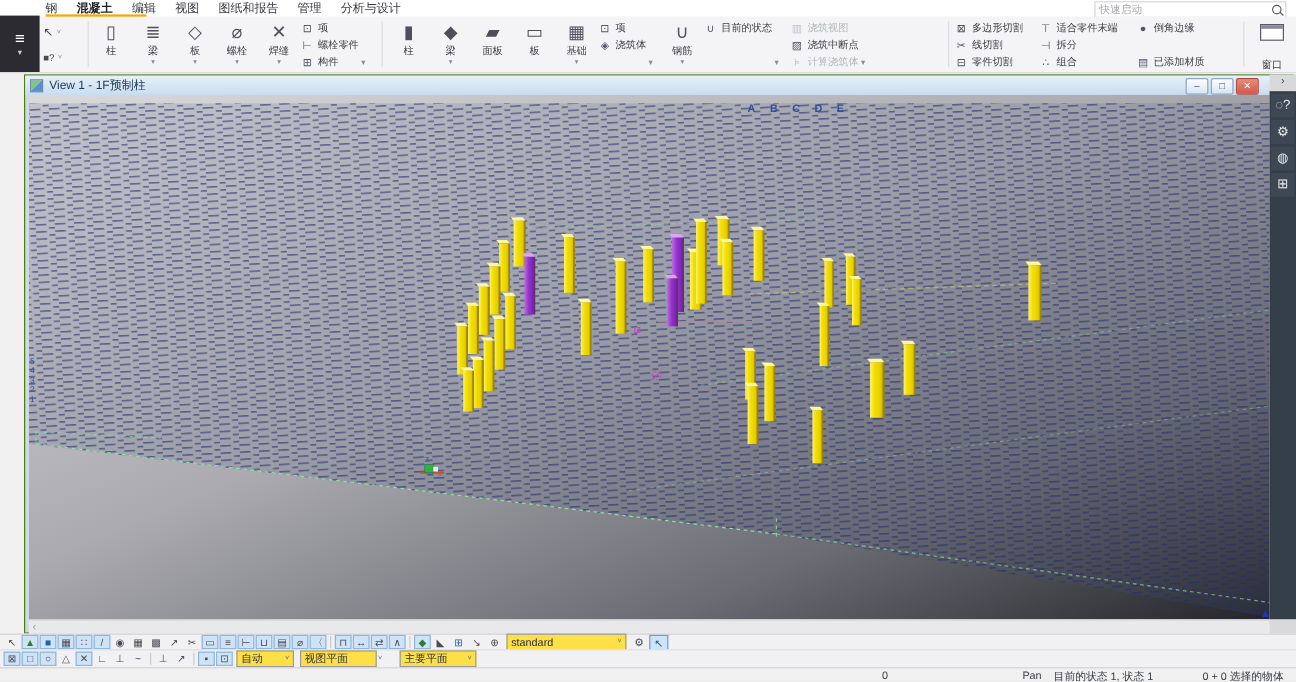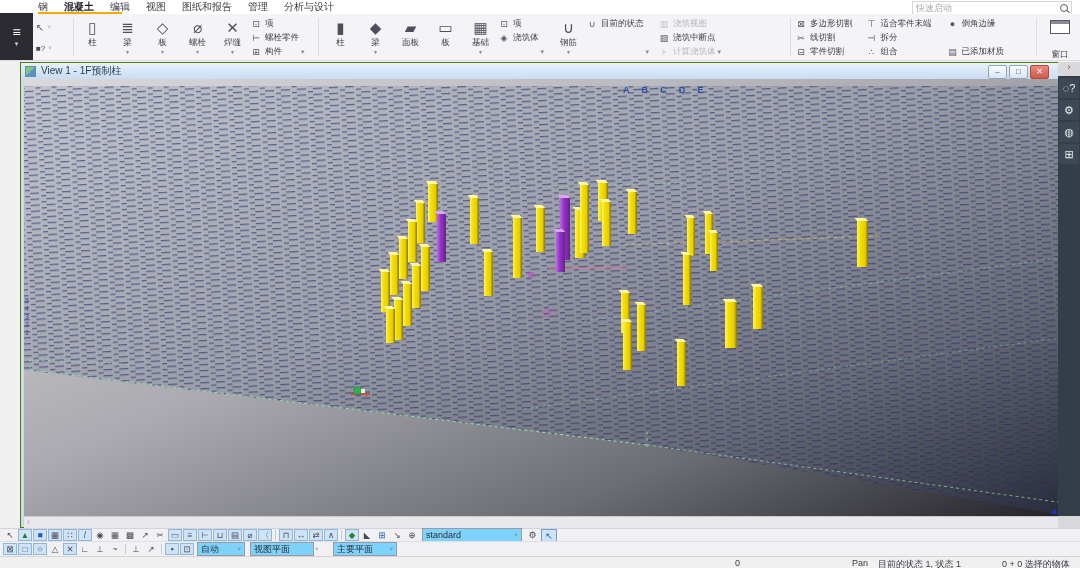--- a/index.html
+++ b/index.html
@@ -57,21 +57,21 @@
   .sidepanel{position:absolute;left:1058px;top:62px;width:22px;height:494px;background:#d9d9dc;}
   .sidepanel .expander{height:14px;text-align:center;font-size:9px;color:#4a4a52;}
   .sidestrip{position:absolute;left:0;top:14px;width:22px;height:440px;background:#343e49;display:flex;flex-direction:column;align-items:center;padding-top:2px;box-sizing:border-box;gap:2px;}
   .sbtn{width:20px;height:20px;background:#3d4854;color:#e8ecf0;font-size:11px;line-height:20px;text-align:center;border:0;padding:0;}
   
   .toolbar1{position:absolute;left:0;top:528px;width:1080px;height:13px;background:#f1f1f3;border-top:1px solid #d4d4d8;display:flex;align-items:center;gap:1px;padding-left:3px;box-sizing:border-box;}
   .toolbar2{position:absolute;left:0;top:541px;width:1080px;height:15px;background:#f1f1f3;border-top:1px solid #e0e0e4;display:flex;align-items:center;gap:1px;padding-left:3px;box-sizing:border-box;}
   .tbtn{width:14px;height:12px;font-size:8.5px;line-height:11px;text-align:center;color:#4a4a55;background:transparent;border:1px solid transparent;padding:0;}
   .tbtn.on{background:#cfe3f6;border-color:#8fb6dc;}
   .tsep{width:1px;height:10px;background:#c9c9cf;margin:0 2px;}
-  .combo{height:12px;background:#7dd3fc;border:1px solid #9a9aa4;font-size:9px;color:#2f2f38;display:flex;align-items:center;justify-content:space-between;padding:0 3px;margin:0 2px;}
+  .combo{height:12px;background:#fde047;border:1px solid #9a9aa4;font-size:9px;color:#2f2f38;display:flex;align-items:center;justify-content:space-between;padding:0 3px;margin:0 2px;}
   .combo .cv{white-space:nowrap;}
   .combo .ca{font-size:6px;color:#6a6a74;margin-left:4px;}
   .gearbtn{width:15px;height:12px;font-size:9px;line-height:11px;text-align:center;color:#4a4a55;background:transparent;border:1px solid transparent;padding:0;}
   .cursorbtn{width:16px;height:13px;background:#cfe3f6;border:1px solid #6f9fd0;font-size:9px;line-height:12px;text-align:center;color:#1e5fb4;padding:0;}
   
   .statusbar{position:absolute;left:0;top:556px;width:1080px;height:12px;background:#f0f0f1;border-top:1px solid #d4d4d8;font-size:9px;color:#3a3a42;}
   .statusbar span{position:absolute;top:1px;white-space:nowrap;}
   .st-num{left:735px;} .st-mode{left:826px;padding-left:26px;} .st-state{left:878px;} .st-sel{left:1002px;}
 </style>
 </head>

